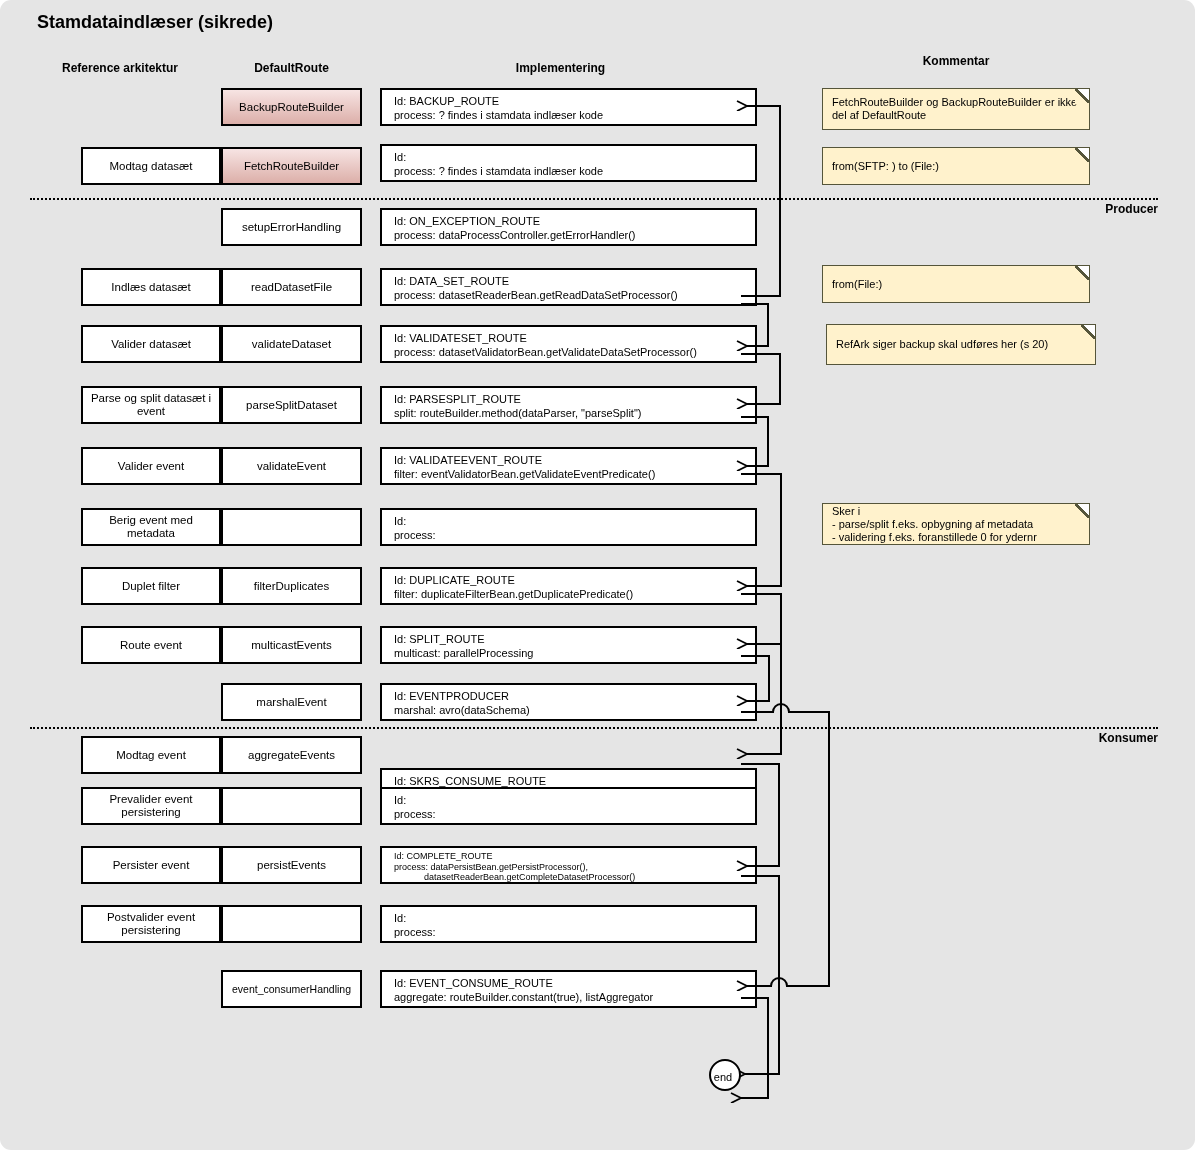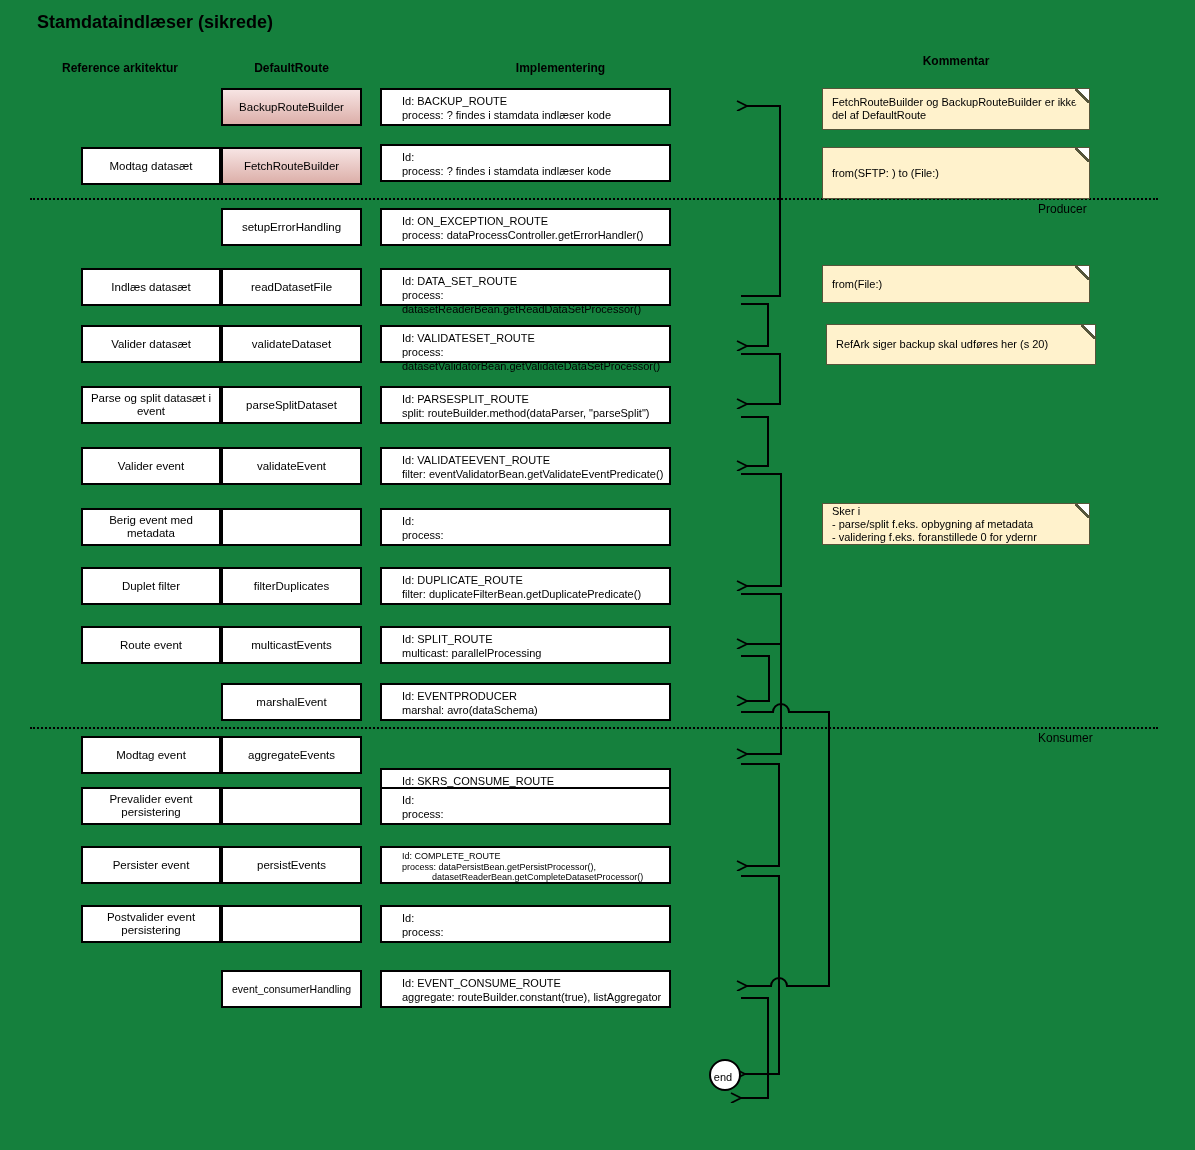--- a/index.html
+++ b/index.html
@@ -1,35 +1,35 @@
 <!DOCTYPE html>
 <html><head>
 <meta charset="utf-8">
 <style>
   html,body{margin:0;padding:0;background:#fff;}
-  #canvas{position:relative;width:1195px;height:1150px;background:#15803d;
-          font-family:"Liberation Sans","DejaVu Sans",sans-serif;overflow:hidden;}
+  #canvas{position:relative;width:1195px;height:1150px;background:#e5e5e5;
+          font-family:"Liberation Sans","DejaVu Sans",sans-serif;overflow:hidden;border-radius:11px;}
   .title{position:absolute;left:37px;top:12px;font-size:18px;font-weight:bold;color:#000;}
   .colhead{position:absolute;font-size:12px;font-weight:bold;color:#000;text-align:center;}
   .box{position:absolute;background:#fff;border:2px solid #000;box-sizing:border-box;color:#000;}
   .refbox{left:50px;width:140px;height:38px;display:flex;align-items:center;justify-content:center;
           text-align:center;font-size:11.5px;line-height:13px;padding:0 4px;margin-left:31px;}
   .routebox{left:221px;width:141px;height:38px;display:flex;align-items:center;justify-content:center;
           text-align:center;font-size:11.5px;line-height:13px;}
   .pink{background:linear-gradient(#f7e4e3,#dcafa9);}
-  .implbox{left:380px;width:291px;height:38px;font-size:11px;line-height:14px;
-          padding:4px 4px 0 20px;white-space:pre-wrap;}
+  .implbox{left:380px;width:377px;height:38px;font-size:11px;line-height:14px;
+          padding:4px 4px 0 12px;white-space:pre-wrap;}
   .implbox.small{font-size:9px;line-height:10.5px;padding-top:3px;}
   .note{position:absolute;background:#fff2cc;border:1px solid #55553a;box-sizing:border-box;
         font-size:11px;line-height:13px;padding:2px 9px;display:flex;align-items:center;
         white-space:pre-line;color:#000;overflow:hidden;}
   .fold{position:absolute;top:-1px;right:-1px;width:15px;height:15px;
         background:linear-gradient(to bottom left,#ffffff 0 46%,#55553a 46% 58%,#fff2cc 58% 100%);}
   .dotline{position:absolute;left:30px;width:1128px;height:0;border-top:2px dotted #000;}
-  .sectlabel{position:absolute;font-size:12px;font-weight:normal;color:#000;text-align:left;width:120px;left:1038px;}
+  .sectlabel{position:absolute;font-size:12px;font-weight:bold;color:#000;text-align:right;width:120px;left:1038px;}
   .endlabel{position:absolute;left:705px;top:1071px;width:36px;text-align:center;font-size:11px;color:#000;}
   svg.wires{position:absolute;left:0;top:0;pointer-events:none;}
 </style>
 </head>
 <body>
 
 <div id="canvas">
 
   <div class="title">Stamdataindlæser (sikrede)</div>
 
@@ -116,21 +116,21 @@
   <div class="box implbox" style="top:905px">Id:
 process:</div>
 
   <div class="box routebox" style="top:970px;font-size:10.5px">event_consumerHandling</div>
   <div class="box implbox" style="top:970px">Id: EVENT_CONSUME_ROUTE
 aggregate: routeBuilder.constant(true), listAggregator</div>
 
   <div class="note" style="left:822px;top:88px;width:268px;height:42px">
     <span>FetchRouteBuilder og BackupRouteBuilder er ikke del af DefaultRoute</span><span class="fold"></span>
   </div>
-  <div class="note" style="left:822px;top:147px;width:268px;height:52px">
+  <div class="note" style="left:822px;top:147px;width:268px;height:38px">
     <span>from(SFTP: ) to (File:)</span><span class="fold"></span>
   </div>
   <div class="note" style="left:822px;top:265px;width:268px;height:38px">
     <span>from(File:)</span><span class="fold"></span>
   </div>
   <div class="note" style="left:826px;top:324px;width:270px;height:41px">
     <span>RefArk siger backup skal udføres her (s 20)</span><span class="fold"></span>
   </div>
   <div class="note" style="left:822px;top:503px;width:268px;height:42px">
     <span>Sker i

